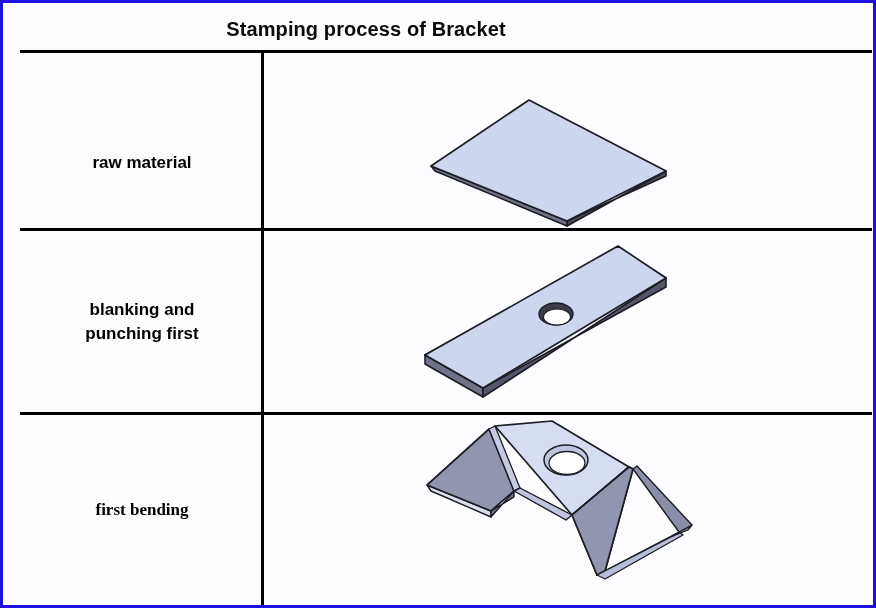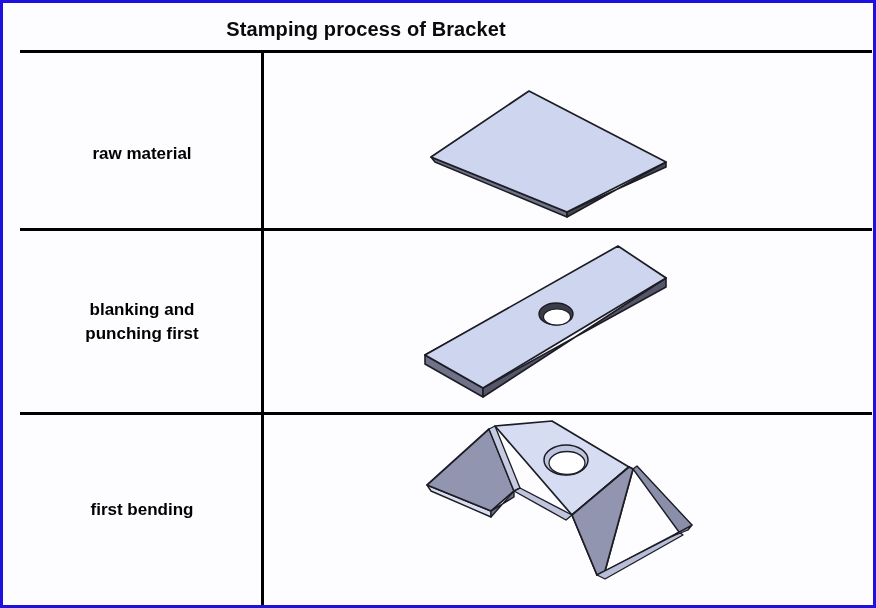--- a/index.html
+++ b/index.html
@@ -83,23 +83,23 @@
   }
 
   
   .row {
     position: absolute;
     left: 23px;
     width: 849px;
     display: flex;
     align-items: stretch;
   }
-  #row-1 { top: 44px;  height: 219px; }
+  #row-1 { top: 53px;  height: 219px; }
   #row-2 { top: 231px; height: 181px; }
-  #row-3 { top: 415px; height: 190px; }
+  #row-3 { top: 415px; height: 190px; font-family: Liberation Serif, serif; }
 
   .row-label {
     width: 238px;
     flex: 0 0 238px;
     display: flex;
     align-items: center;
     justify-content: center;
     box-sizing: border-box;
     padding: 0 6px;
   }

